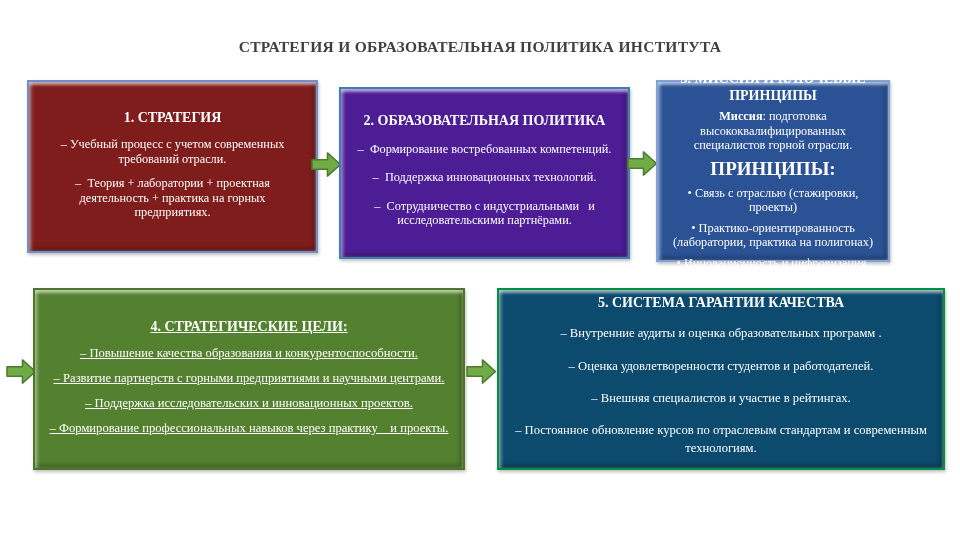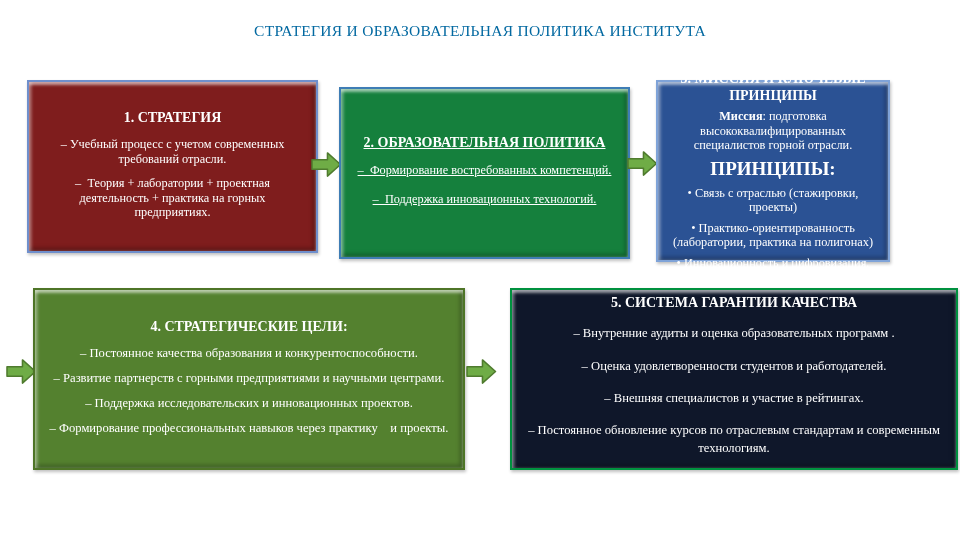--- a/index.html
+++ b/index.html
@@ -7,26 +7,26 @@
     width: 960px; height: 540px;
     background: #ffffff;
     font-family: "Liberation Serif", "DejaVu Serif", serif;
     overflow: hidden;
     position: relative;
   }
   .slide { position: absolute; inset: 0; width: 960px; height: 540px; }
 
   .slide-title {
     position: absolute;
-    top: 22px; left: 0; width: 100%;
+    top: 38px; left: 0; width: 100%;
     text-align: center;
-    font-weight: normal;
+    font-weight: bold;
     font-size: 15.5px;
     letter-spacing: 0.3px;
-    color: #0369a1;
+    color: #404040;
   }
 
   .box {
     position: absolute;
     box-sizing: border-box;
     border: 2px solid;
     color: #ffffff;
     text-align: center;
     display: flex;
     flex-direction: column;
@@ -35,21 +35,21 @@
     box-shadow:
       inset 0 3px 3px rgba(255,255,255,0.55),
       inset 3px 0 3px rgba(255,255,255,0.28),
       inset -3px -3px 4px rgba(0,0,0,0.28),
       1px 2px 3px rgba(0,0,0,0.25);
   }
 
   .box1 { left: 27px;  top: 80px;  width: 291px; height: 173px; padding: 6px 10px; }
   .box2 { left: 339px; top: 87px;  width: 291px; height: 172px; padding: 6px 8px;  }
   .box3 { left: 656px; top: 80px;  width: 234px; height: 182px; padding: 5px 6px; text-align: center;  }
-  .box4 { left: 33px;  top: 288px; width: 432px; height: 182px; padding: 4px 14px; }
+  .box4 { left: 33px;  top: 288px; width: 432px; height: 182px; padding: 4px 14px; text-decoration: underline; }
   .box5 { left: 497px; top: 288px; width: 448px; height: 182px; padding: 6px 16px; }
 
   .box-heading {
     font-weight: bold;
     font-size: 14px;
     line-height: 1.2;
     margin: 2px 0 5px 0;
     white-space: pre-wrap;
   }
   .box-item {
@@ -91,24 +91,25 @@
   <div class="box box1" style="background-color: #7f1d1d; border-color: rgb(111, 143, 204);">
     <div class="box-heading">1. СТРАТЕГИЯ</div>
     <p class="box-item">– Учебный процесс с учетом современных требований отрасли.</p>
     <p class="box-item">–  Теория + лаборатории + проектная деятельность + практика на горных предприятиях.</p>
   </div>
 
   <svg class="arrow arrow1" viewBox="0 0 32 30" aria-hidden="true">
     <path d="M1 10 H17 V3 L30.5 15 L17 27 V20 H1 Z" style="fill: rgb(111, 172, 70); stroke: rgb(79, 123, 46);"></path>
   </svg>
 
-  <div class="box box2" style="background-color: #15803d; border-color: rgb(62, 125, 181); text-decoration: underline;">
+  <div class="box box2" style="background-color: #4c1d95; border-color: rgb(62, 125, 181);">
     <div class="box-heading">2. ОБРАЗОВАТЕЛЬНАЯ ПОЛИТИКА</div>
     <p class="box-item">–  Формирование востребованных компетенций.</p>
     <p class="box-item">–  Поддержка инновационных технологий.</p>
+    <p class="box-item">–  Сотрудничество с индустриальными   и исследовательскими партнёрами.</p>
   </div>
 
   <svg class="arrow arrow2" viewBox="0 0 32 30" aria-hidden="true">
     <path d="M1 10 H17 V3 L30.5 15 L17 27 V20 H1 Z" style="fill: rgb(111, 172, 70); stroke: rgb(79, 123, 46);"></path>
   </svg>
 
   <div class="box box3" style="background-color: rgb(43, 82, 148); border-color: rgb(127, 163, 216);">
     <div class="box-heading">3. МИССИЯ И КЛЮЧЕВЫЕ ПРИНЦИПЫ</div>
     <p class="box-item"><span class="bold">Миссия</span><span>: подготовка высококвалифицированных     специалистов горной отрасли.</span></p>
     <div class="principles-heading">ПРИНЦИПЫ:</div>
@@ -116,31 +117,31 @@
     <p class="box-item">• Практико-ориентированность (лаборатории, практика на полигонах)</p>
     <p class="box-item">• Инновационность и цифровизация.</p>
   </div>
 
   <svg class="arrow arrow3" viewBox="0 0 32 30" aria-hidden="true">
     <path d="M1 10 H17 V3 L30.5 15 L17 27 V20 H1 Z" style="fill: rgb(111, 172, 70); stroke: rgb(79, 123, 46);"></path>
   </svg>
 
   <div class="box box4" style="background-color: rgb(84, 129, 47); border-color: rgb(78, 117, 39);">
     <div class="box-heading">4. СТРАТЕГИЧЕСКИЕ ЦЕЛИ:</div>
-    <p class="box-item">– Постоянное качества образования и конкурентоспособности.</p>
+    <p class="box-item">– Повышение качества образования и конкурентоспособности.</p>
     <p class="box-item">– Развитие партнерств с горными предприятиями и научными центрами.</p>
     <p class="box-item">– Поддержка исследовательских и инновационных проектов.</p>
     <p class="box-item">– Формирование профессиональных навыков через практику    и проекты.</p>
   </div>
 
   <svg class="arrow arrow4" viewBox="0 0 32 30" aria-hidden="true">
     <path d="M1 10 H17 V3 L30.5 15 L17 27 V20 H1 Z" style="fill: rgb(111, 172, 70); stroke: rgb(79, 123, 46);"></path>
   </svg>
 
-  <div class="box box5" style="background-color: #0f172a; border-color: rgb(0, 145, 63); margin-left: 13px;">
+  <div class="box box5" style="background-color: #0c4a6e; border-color: rgb(0, 145, 63);">
     <div class="box-heading">5. СИСТЕМА ГАРАНТИИ КАЧЕСТВА</div>
     <p class="box-item">– Внутренние аудиты и оценка образовательных программ .</p>
     <p class="box-item">– Оценка удовлетворенности студентов и работодателей.</p>
     <p class="box-item">– Внешняя специалистов и участие в рейтингах.</p>
     <p class="box-item">– Постоянное обновление курсов по отраслевым стандартам и современным технологиям.</p>
   </div>
 
 </div>
 
 </body></html>

